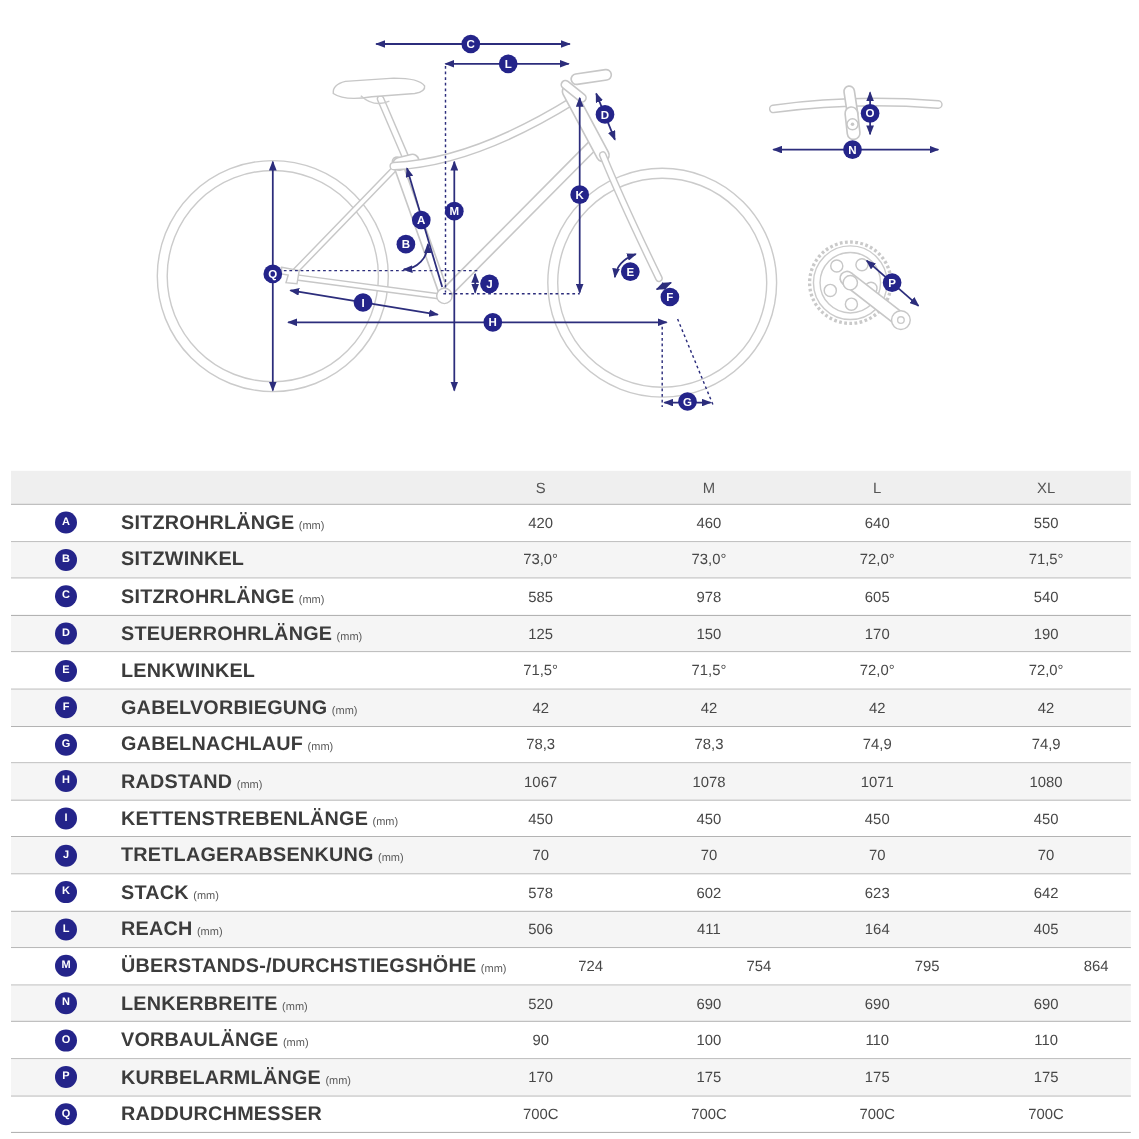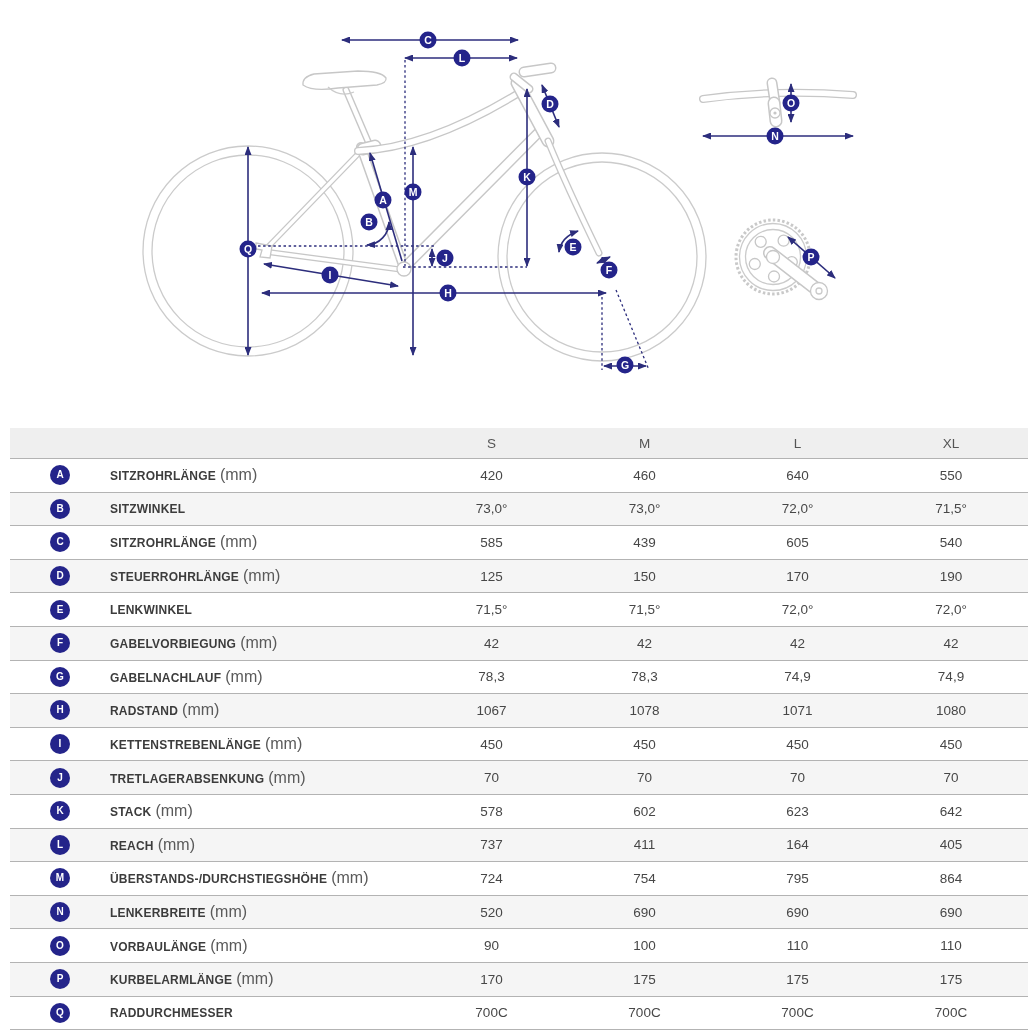--- a/index.html
+++ b/index.html
@@ -27,22 +27,22 @@
     border-bottom:1px solid #b3b3b3; background:#ffffff; }
   .tbody .trow:nth-child(even) { background:#f5f5f5; }
   .cell { flex:0 0 auto; }
   .c-badge { width:100px; display:flex; justify-content:center; }
   .c-label { flex:1 1 auto; display:flex; align-items:baseline; }
   .c-val { width:153px; text-align:center; font-size:13.5px; }
   .c-val.last { width:154px; }
   .rbadge { display:inline-block; width:20px; height:20px; border-radius:50%;
     background:#24248a; color:#fff; font-size:10px; font-weight:bold;
     line-height:20px; text-align:center; }
-  .rlabel { font-size:12px; font-weight:bold; color:#3c3c3c; letter-spacing:.2px; }
-  .runit  { font-size:16px; color:#5a5a5a; margin-left:4px; }
+  .rlabel { font-size:18px; font-weight:bold; color:#3c3c3c; letter-spacing:.2px; }
+  .runit  { font-size:10px; color:#5a5a5a; margin-left:4px; }
   .runit:empty { display:none; }
 </style>
 </head>
 <body>
 
 <div class="page">
 
   <svg class="diagram" width="1035" height="425" viewBox="0 0 1035 425">
     <defs>
       <marker id="ah" markerUnits="userSpaceOnUse" markerWidth="9" markerHeight="7" refX="8" refY="3.5" orient="auto-start-reverse">
@@ -220,21 +220,21 @@
 
     <div class="trow">
       <div class="cell c-badge">
             <span class="rbadge">C</span>
           </div>
       <div class="cell c-label">
         <span class="rlabel">SITZROHRLÄNGE</span>
         <span class="runit">(mm)</span>
       </div>
       <div class="cell c-val">585</div>
-      <div class="cell c-val">439</div>
+      <div class="cell c-val">978</div>
       <div class="cell c-val">605</div>
       <div class="cell c-val last">540</div>
     </div>
 
     <div class="trow">
       <div class="cell c-badge">
             <span class="rbadge">D</span>
           </div>
       <div class="cell c-label">
         <span class="rlabel">STEUERROHRLÄNGE</span>
@@ -345,21 +345,21 @@
     </div>
 
     <div class="trow">
       <div class="cell c-badge">
             <span class="rbadge">L</span>
           </div>
       <div class="cell c-label">
         <span class="rlabel">REACH</span>
         <span class="runit">(mm)</span>
       </div>
-      <div class="cell c-val">737</div>
+      <div class="cell c-val">506</div>
       <div class="cell c-val">411</div>
       <div class="cell c-val">164</div>
       <div class="cell c-val last">405</div>
     </div>
 
     <div class="trow">
       <div class="cell c-badge">
             <span class="rbadge">M</span>
           </div>
       <div class="cell c-label">

